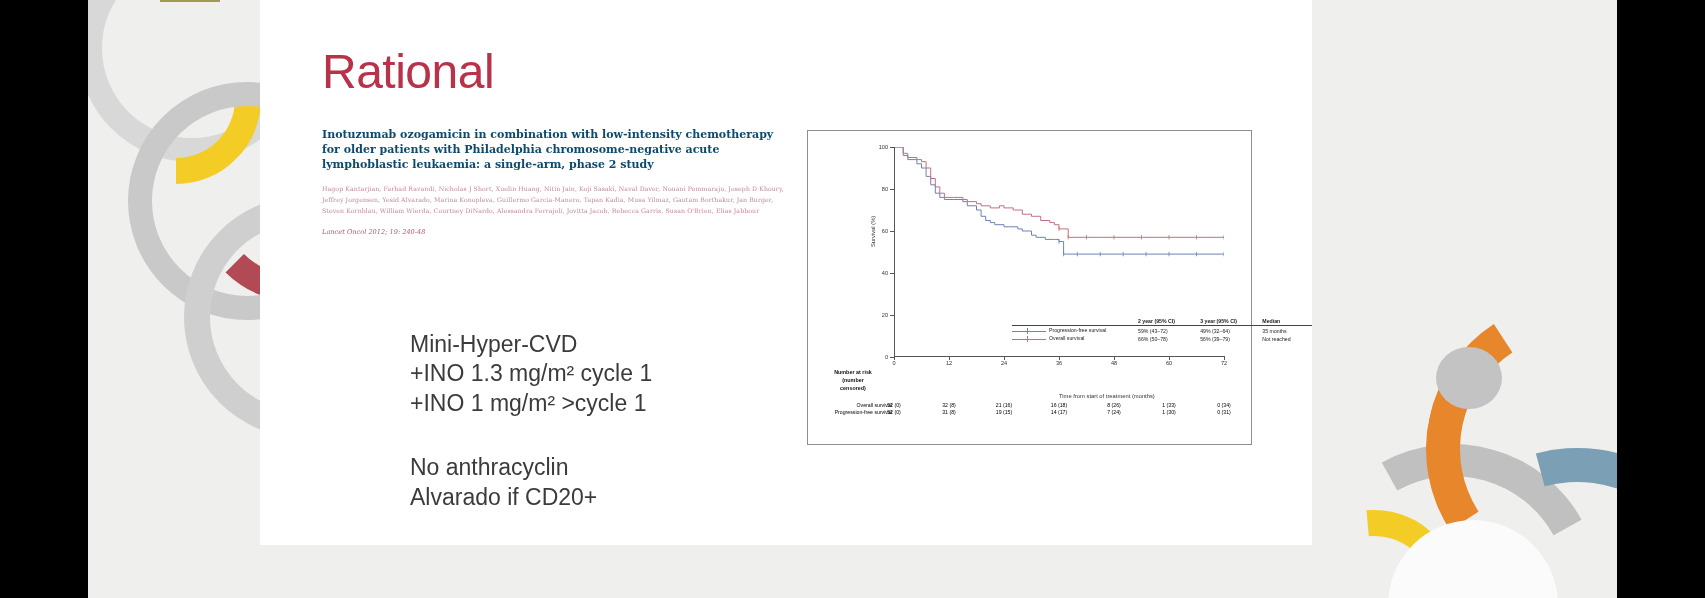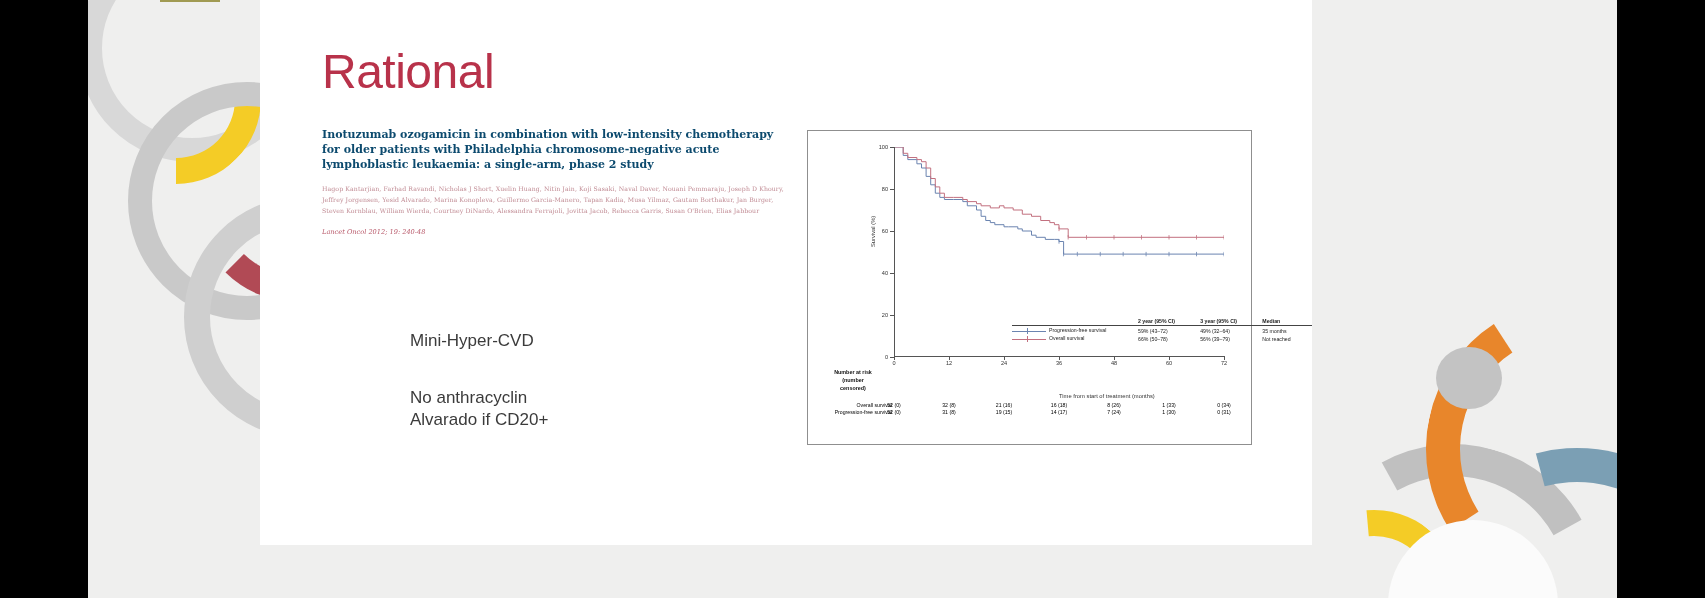--- a/index.html
+++ b/index.html
@@ -59,21 +59,21 @@
   
   #title{position:absolute;left:234px;top:44px;font-size:48px;color:#b8324a;
         font-family:"Liberation Sans",sans-serif;font-weight:400;letter-spacing:-0.5px;}
 
   #paper-block{position:absolute;left:234px;top:128px;width:470px;}
   #paper-title{font-family:"DejaVu Serif",serif;font-weight:700;font-size:11px;line-height:1.36;color:#0c4a6e;}
   #paper-authors{margin-top:11px;font-family:"DejaVu Serif",serif;font-size:6.2px;line-height:1.75;
         color:#c08a93;letter-spacing:0.1px;}
   #paper-citation{margin-top:12px;font-family:"DejaVu Serif",serif;font-style:italic;font-size:6.6px;color:#b8596a;}
 
-  #bullets{position:absolute;left:322px;top:330px;font-size:17px;color:#3b3b3b;line-height:1.28;}
+  #bullets{position:absolute;left:322px;top:330px;font-size:23px;color:#3b3b3b;line-height:1.28;}
   #bullets .grp2{margin-top:35px;}
 
   
   #figure{position:absolute;left:719px;top:130px;width:443px;height:313px;
         background:#fff;border:1px solid #8f8f8f;}
 
   #plot{position:absolute;left:86px;top:16px;width:330px;height:210px;}
   .axis-line{position:absolute;background:#555;}
   #y-axis{left:0;top:0;width:1px;height:210px;}
   #x-axis{left:0;top:209px;width:330px;height:1px;}
@@ -136,20 +136,22 @@
     <div id="title">Rational</div>
 
     <div id="paper-block">
       <div id="paper-title">Inotuzumab ozogamicin in combination with low-intensity chemotherapy for older patients with Philadelphia chromosome-negative acute lymphoblastic leukaemia: a single-arm, phase 2 study</div>
       <div id="paper-authors">Hagop Kantarjian, Farhad Ravandi, Nicholas J Short, Xuelin Huang, Nitin Jain, Koji Sasaki, Naval Daver, Nouani Pemmaraju, Joseph D Khoury, Jeffrey Jorgensen, Yesid Alvarado, Marina Konopleva, Guillermo Garcia-Manero, Tapan Kadia, Musa Yilmaz, Gautam Borthakur, Jan Burger, Steven Kornblau, William Wierda, Courtney DiNardo, Alessandra Ferrajoli, Jovitta Jacob, Rebecca Garris, Susan O'Brien, Elias Jabbour</div>
       <div id="paper-citation">Lancet Oncol 2012; 19: 240-48</div>
     </div>
 
     <div id="bullets">
       <div>Mini-Hyper-CVD</div>
+      <div>+INO 1.3 mg/m² cycle 1</div>
+      <div>+INO 1 mg/m² &gt;cycle 1</div>
       <div class="grp2">No anthracyclin</div>
       <div>Alvarado if CD20+</div>
     </div>
 
     <div id="figure">
 
       <div id="y-axis-title">Survival (%)</div>
       <div id="x-axis-title">Time from start of treatment (months)</div>
 
       <div id="plot">

